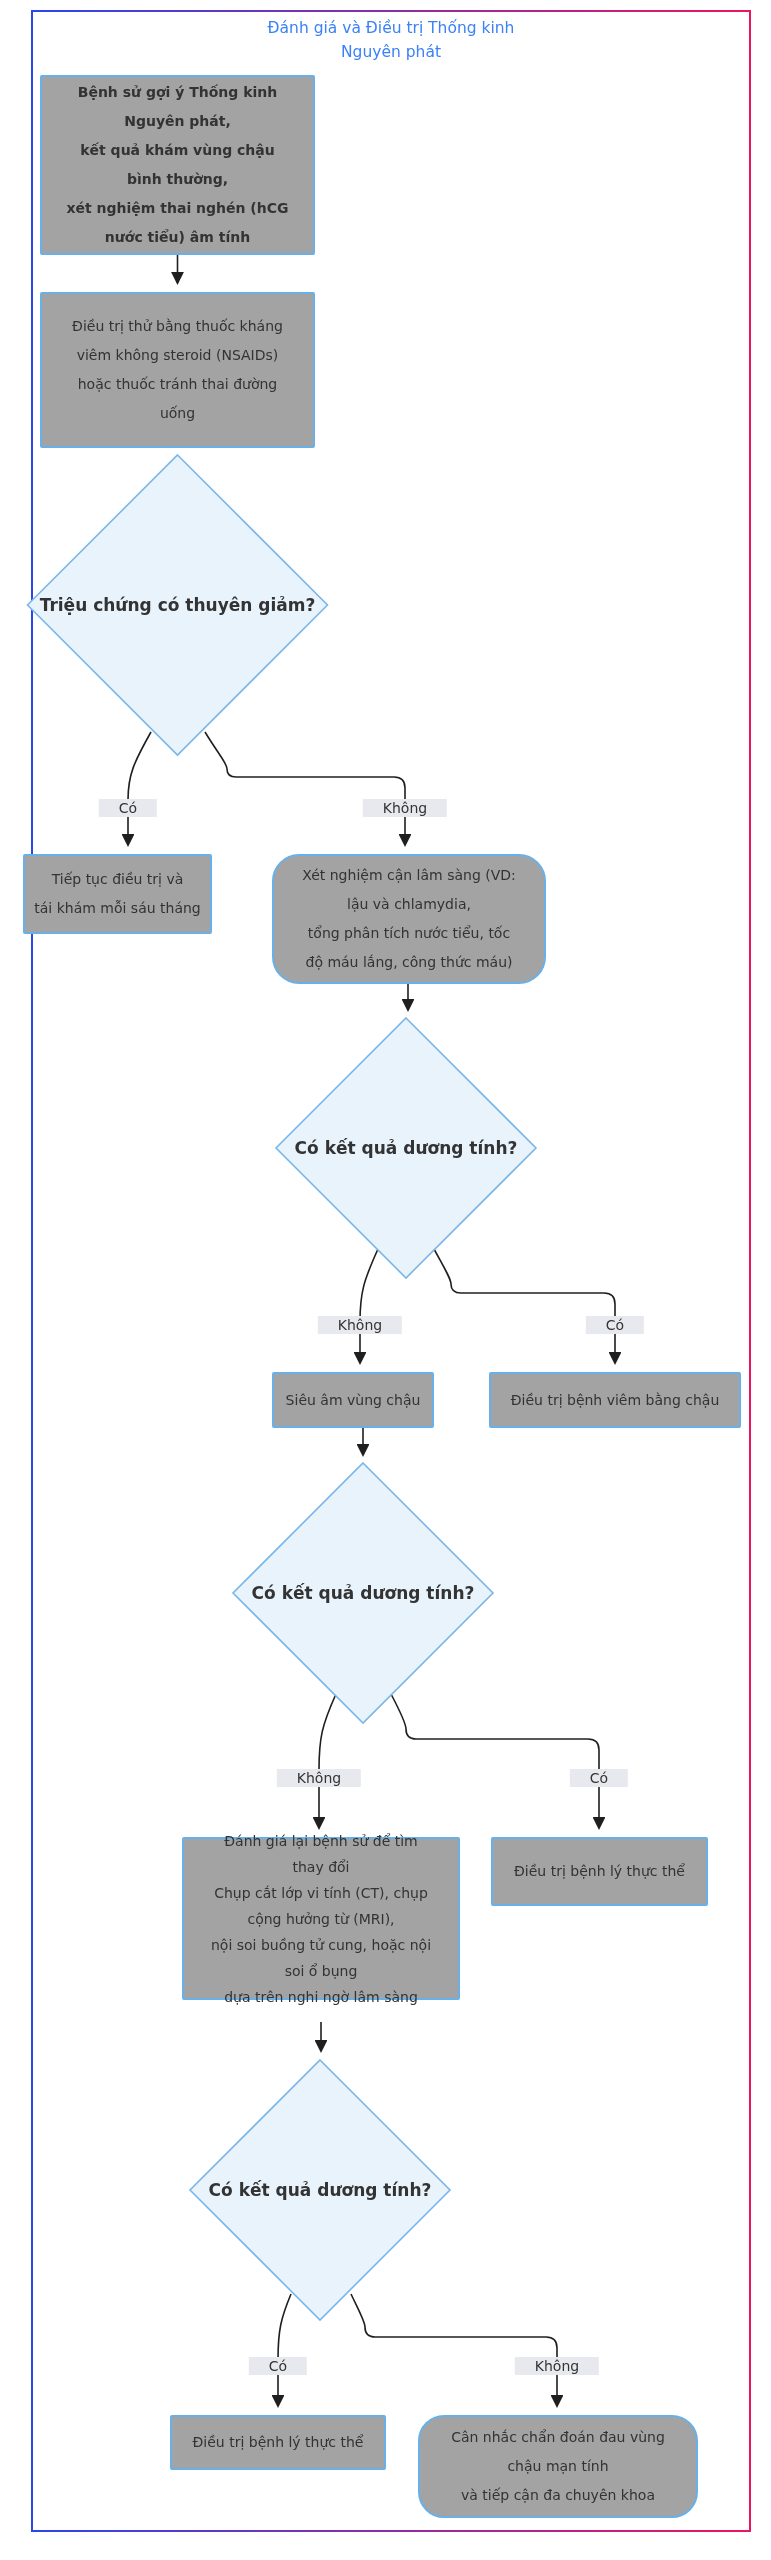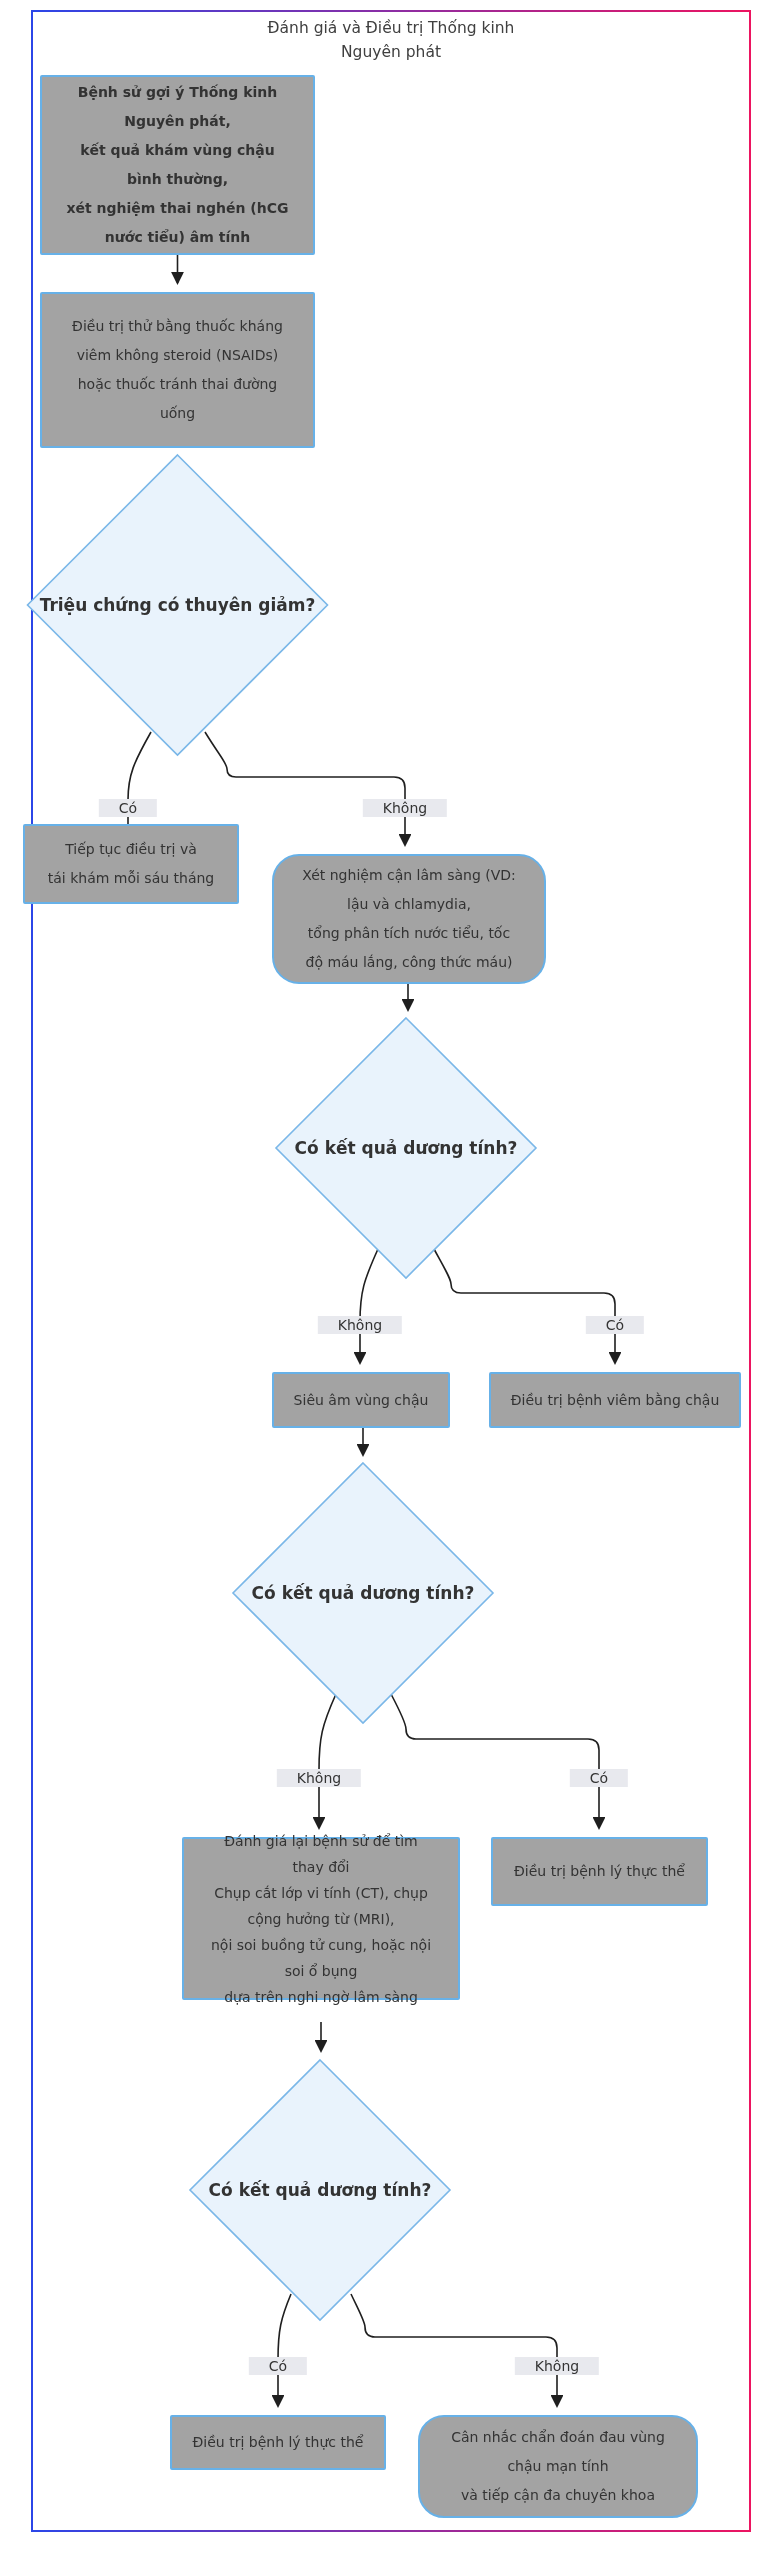--- a/index.html
+++ b/index.html
@@ -1,21 +1,21 @@
 <!DOCTYPE html>
 <html><head>
 <meta charset="utf-8">
 <style>
   html,body{margin:0;padding:0;background:#ffffff;}
   body{width:771px;height:2560px;position:relative;
        font-family:"DejaVu Sans","Liberation Sans",sans-serif;color:#333333;}
   .frame{position:absolute;left:31px;top:10px;width:716px;height:2518px;
          border:2px solid;border-image:linear-gradient(90deg,#2b46e8,#ec1460) 1;background:#ffffff;}
   .title{position:absolute;left:31px;top:16px;width:720px;text-align:center;
-         font-size:15.5px;line-height:24px;color:#404040;white-space:pre-line;}
+         font-size:15.5px;line-height:24px;color:#3b82f6;white-space:pre-line;}
   svg.wires{position:absolute;left:0;top:0;}
   .node{position:absolute;box-sizing:border-box;background:#a3a3a3;border:2px solid #67b1e8;
         border-radius:2px;display:flex;align-items:center;justify-content:center;
         text-align:center;font-size:14px;line-height:29px;white-space:pre-line;padding:2px 6px;}
   .node.bold{font-weight:bold;}
   .node.tight{line-height:26px;}
   .dtext{position:absolute;display:flex;align-items:center;justify-content:center;
          text-align:center;font-size:17px;font-weight:bold;white-space:pre-line;}
   .elabel{position:absolute;transform:translate(-50%,-50%);background:#e8e9ee;
           color:#343434;font-size:14px;padding:1px 20px;white-space:pre-line;}
@@ -59,27 +59,27 @@
 <div class="node bold" style="left:40px;top:75px;width:275px;height:180px;">Bệnh sử gợi ý Thống kinh
 Nguyên phát,
 kết quả khám vùng chậu
 bình thường,
 xét nghiệm thai nghén (hCG
 nước tiểu) âm tính</div>
 <div class="node" style="left:40px;top:292px;width:275px;height:156px;">Điều trị thử bằng thuốc kháng
 viêm không steroid (NSAIDs)
 hoặc thuốc tránh thai đường
 uống</div>
-<div class="node" style="left:23px;top:824px;width:216px;height:80px;">Tiếp tục điều trị và
+<div class="node" style="left:23px;top:854px;width:189px;height:80px;">Tiếp tục điều trị và
 tái khám mỗi sáu tháng</div>
 <div class="node" style="left:272px;top:854px;width:274px;height:130px;border-radius:27px;">Xét nghiệm cận lâm sàng (VD:
 lậu và chlamydia,
 tổng phân tích nước tiểu, tốc
 độ máu lắng, công thức máu)</div>
-<div class="node" style="left:272px;top:1372px;width:178px;height:56px;">Siêu âm vùng chậu</div>
+<div class="node" style="left:272px;top:1372px;width:162px;height:56px;">Siêu âm vùng chậu</div>
 <div class="node" style="left:489px;top:1372px;width:252px;height:56px;">Điều trị bệnh viêm bằng chậu</div>
 <div class="node tight" style="left:182px;top:1837px;width:278px;height:163px;">Đánh giá lại bệnh sử để tìm
 thay đổi
 Chụp cắt lớp vi tính (CT), chụp
 cộng hưởng từ (MRI),
 nội soi buồng tử cung, hoặc nội
 soi ổ bụng
 dựa trên nghi ngờ lâm sàng</div>
 <div class="node" style="left:491px;top:1837px;width:217px;height:69px;">Điều trị bệnh lý thực thể</div>
 <div class="node" style="left:170px;top:2415px;width:216px;height:55px;">Điều trị bệnh lý thực thể</div>

